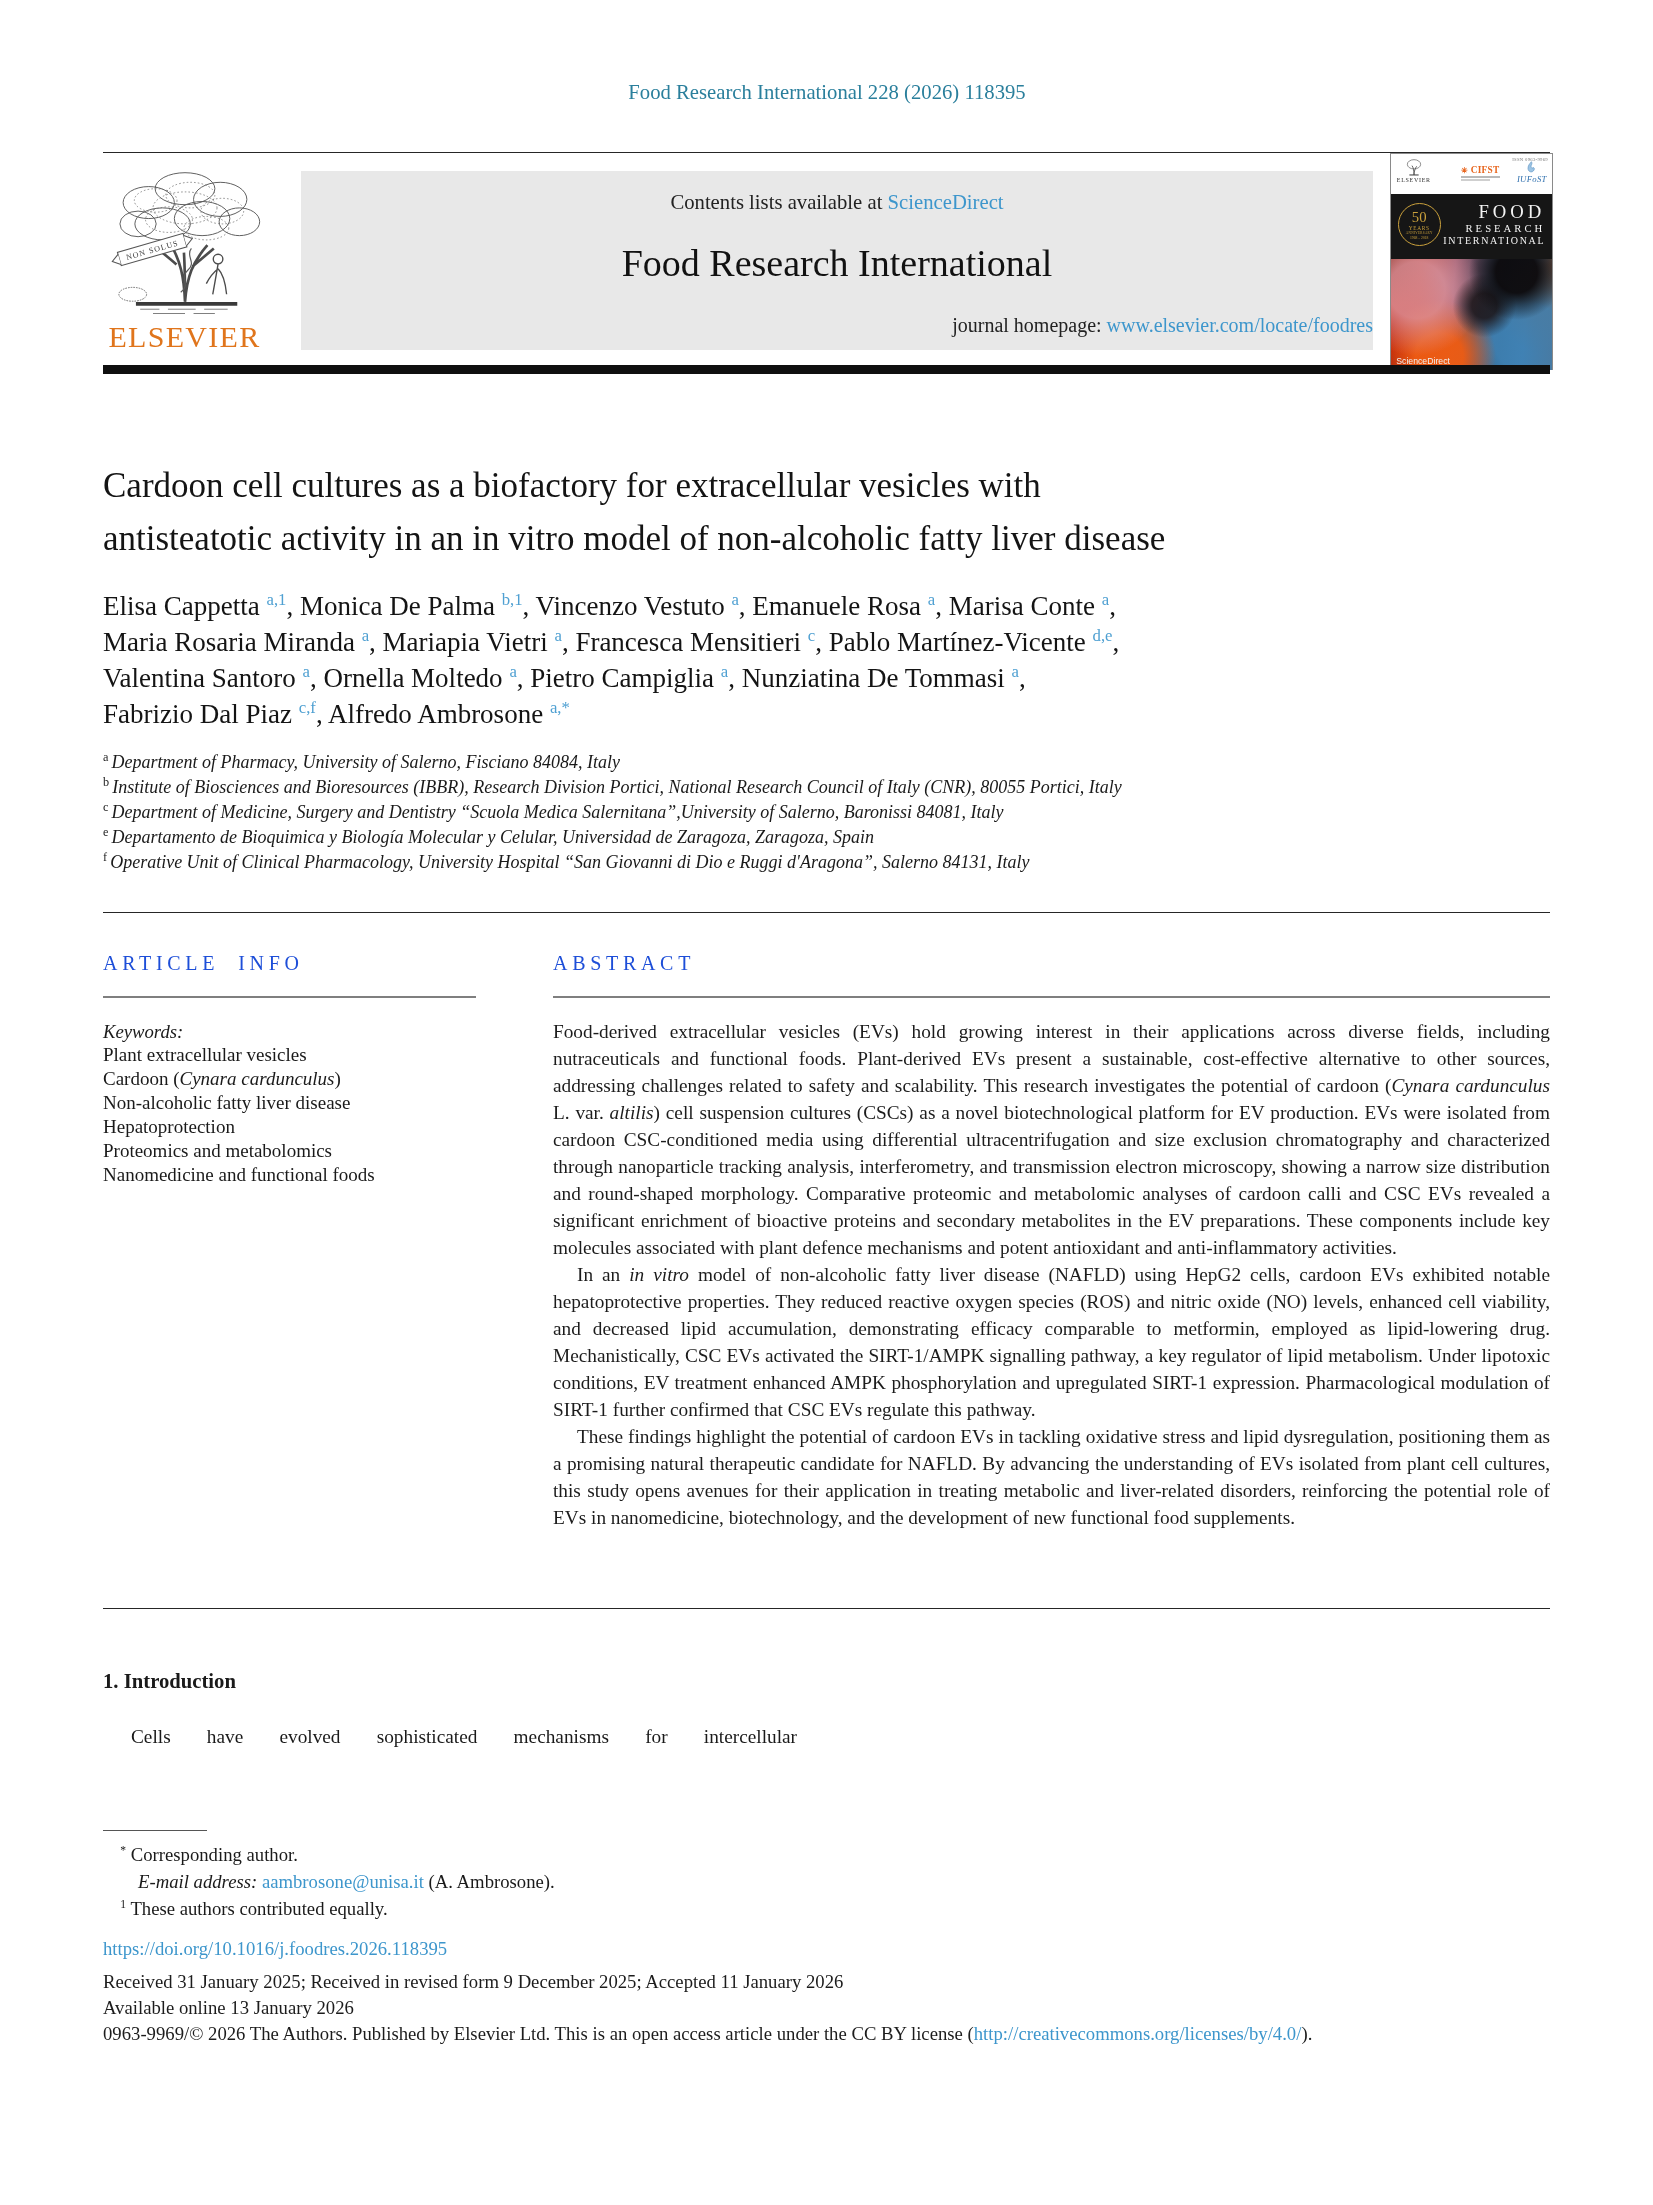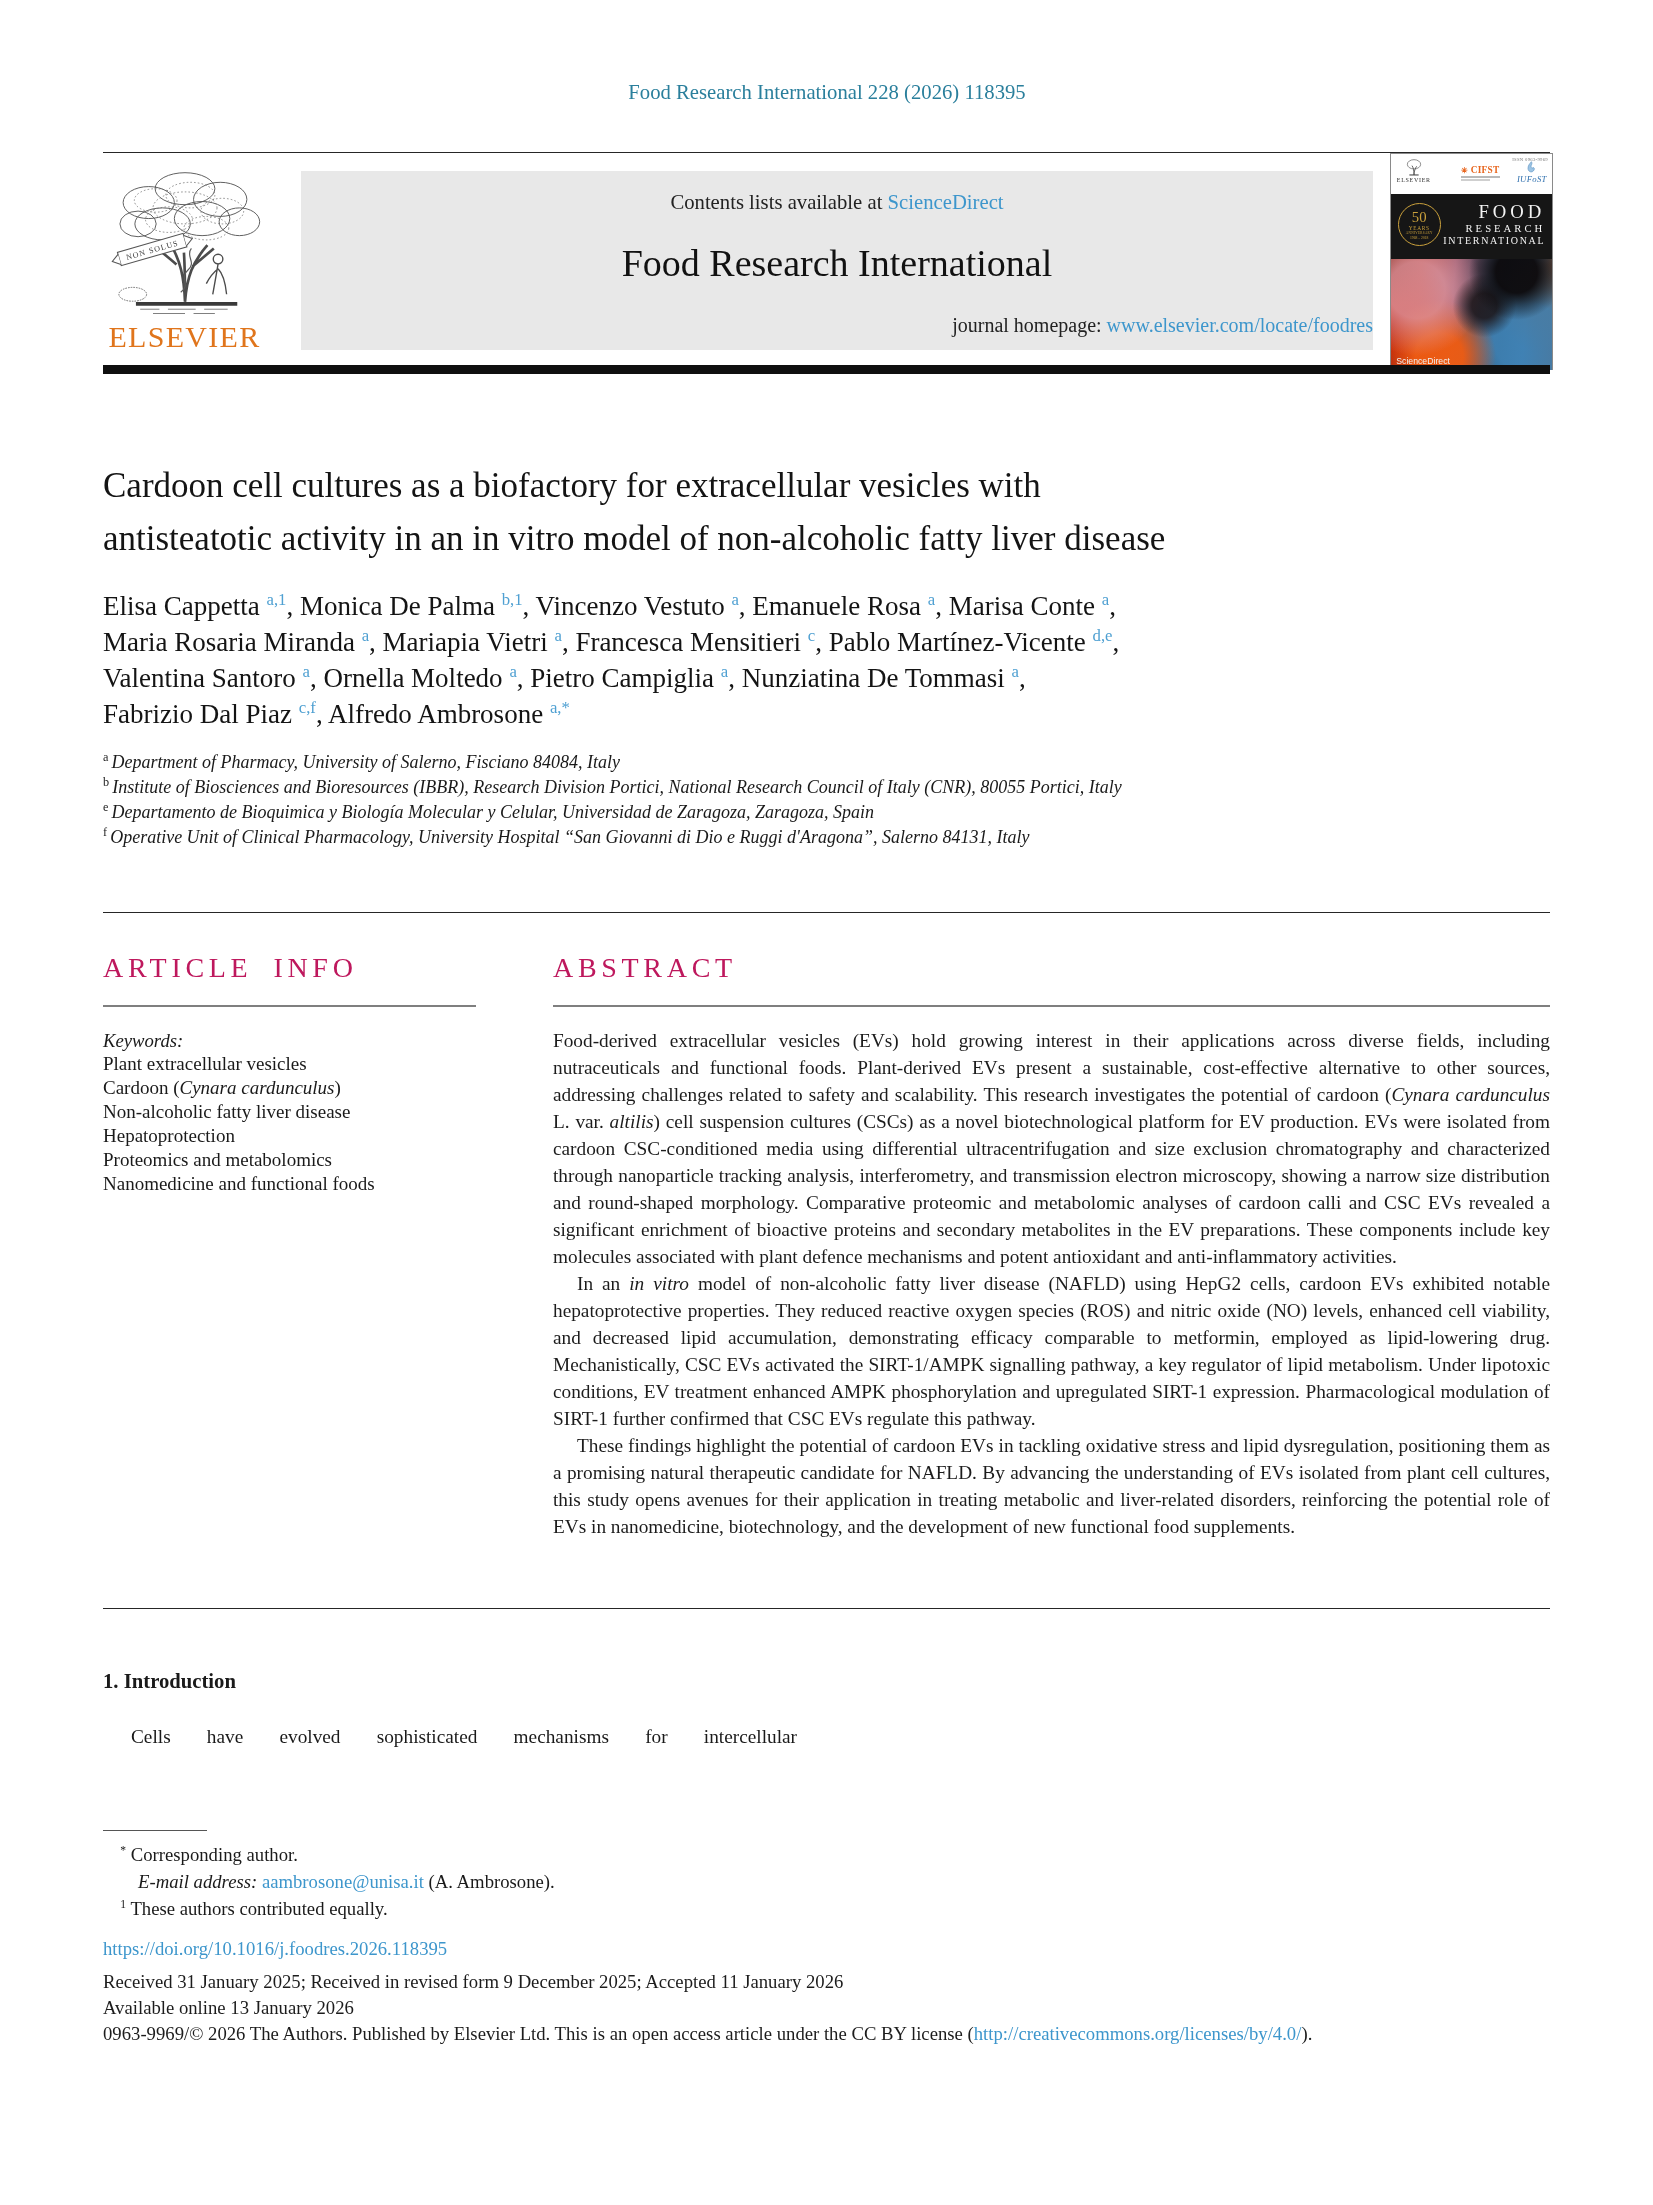--- a/index.html
+++ b/index.html
@@ -76,21 +76,21 @@
            line-height:36px;color:#141414;}
   .authors .sup{color:#4fa0d2;}
   .sup{vertical-align:super;font-size:.62em;line-height:0;}
   .i{font-style:italic;}
   .affils{position:absolute;left:103px;top:750px;width:1447px;font-size:18px;line-height:25px;}
   .affils .sup{font-size:.68em;color:#222;}
 
   
   .col-info{position:absolute;left:103px;top:952px;width:373px;}
   .col-abs{position:absolute;left:553px;top:952px;width:997px;}
-  .sec-head{font-size:28px;letter-spacing:4.7px;word-spacing:9.3px;color:#be185d;}
+  .sec-head{font-size:20px;letter-spacing:4.7px;word-spacing:9.3px;color:#1d4ed8;}
   .sec-rule{height:2px;background:#7f7f7f;margin-top:21.3px;}
   .kw-label{margin-top:23px;font-size:18.7px;}
   .kw-line{font-size:19px;line-height:24px;}
   .abs-body{margin-top:20px;font-size:19.3px;line-height:27px;text-align:justify;color:#1c1c1c;}
   .abs-p{margin:0;}
   .abs-p.ind{text-indent:24px;}
 
   
   .intro-left{position:absolute;left:103px;top:1670px;width:694px;}
   .intro-right{position:absolute;left:857px;top:1675px;width:694px;}
@@ -208,20 +208,21 @@
   <div class="title">
     <div>Cardoon cell cultures as a biofactory for extracellular vesicles with</div>
     <div>antisteatotic activity in an in vitro model of non-alcoholic fatty liver disease</div>
   </div>
 
   <div class="authors"><span>Elisa Cappetta </span><span class="sup">a,1</span><span>, Monica De Palma </span><span class="sup">b,1</span><span>, Vincenzo Vestuto </span><span class="sup">a</span><span>, Emanuele Rosa </span><span class="sup">a</span><span>, Marisa Conte </span><span class="sup">a</span><span>,</span><br><span>Maria Rosaria Miranda </span><span class="sup">a</span><span>, Mariapia Vietri </span><span class="sup">a</span><span>, Francesca Mensitieri </span><span class="sup">c</span><span>, Pablo Martínez-Vicente </span><span class="sup">d,e</span><span>,</span><br><span>Valentina Santoro </span><span class="sup">a</span><span>, Ornella Moltedo </span><span class="sup">a</span><span>, Pietro Campiglia </span><span class="sup">a</span><span>, Nunziatina De Tommasi </span><span class="sup">a</span><span>,</span><br><span>Fabrizio Dal Piaz </span><span class="sup">c,f</span><span>, Alfredo Ambrosone </span><span class="sup">a,*</span></div>
 
   <div class="affils">
     <div><span class="sup">a </span><span class="i">Department of Pharmacy, University of Salerno, Fisciano 84084, Italy</span></div>
     <div><span class="sup">b </span><span class="i">Institute of Biosciences and Bioresources (IBBR), Research Division Portici, National Research Council of Italy (CNR), 80055 Portici, Italy</span></div>
+    <div><span class="sup">c </span><span class="i">Department of Medicine, Surgery and Dentistry “Scuola Medica Salernitana”,University of Salerno, Baronissi 84081, Italy</span></div>
     <div><span class="sup">e </span><span class="i">Departamento de Bioquimica y Biología Molecular y Celular, Universidad de Zaragoza, Zaragoza, Spain</span></div>
     <div><span class="sup">f </span><span class="i">Operative Unit of Clinical Pharmacology, University Hospital “San Giovanni di Dio e Ruggi d'Aragona”, Salerno 84131, Italy</span></div>
   </div>
 
   <div class="rule rule-mid"></div>
 
   <div class="col-info">
     <div class="sec-head">ARTICLE INFO</div>
     <div class="sec-rule"></div>
     <div class="kw-label i">Keywords:</div>

